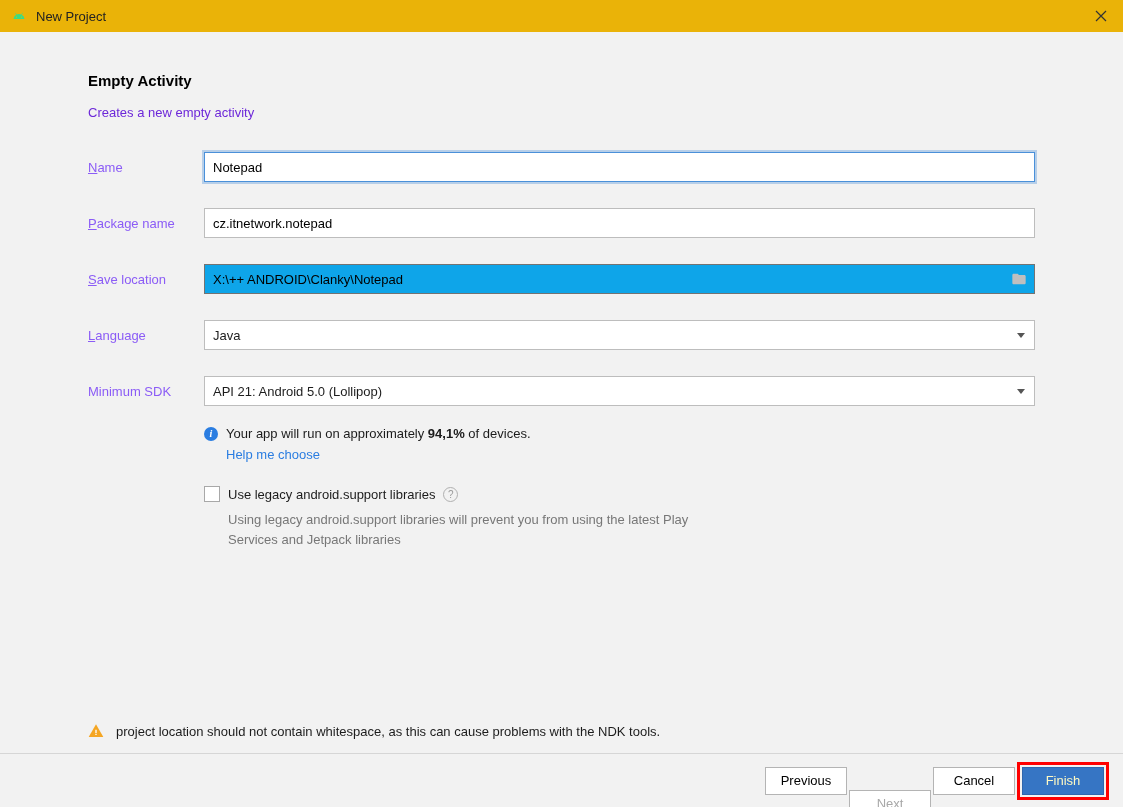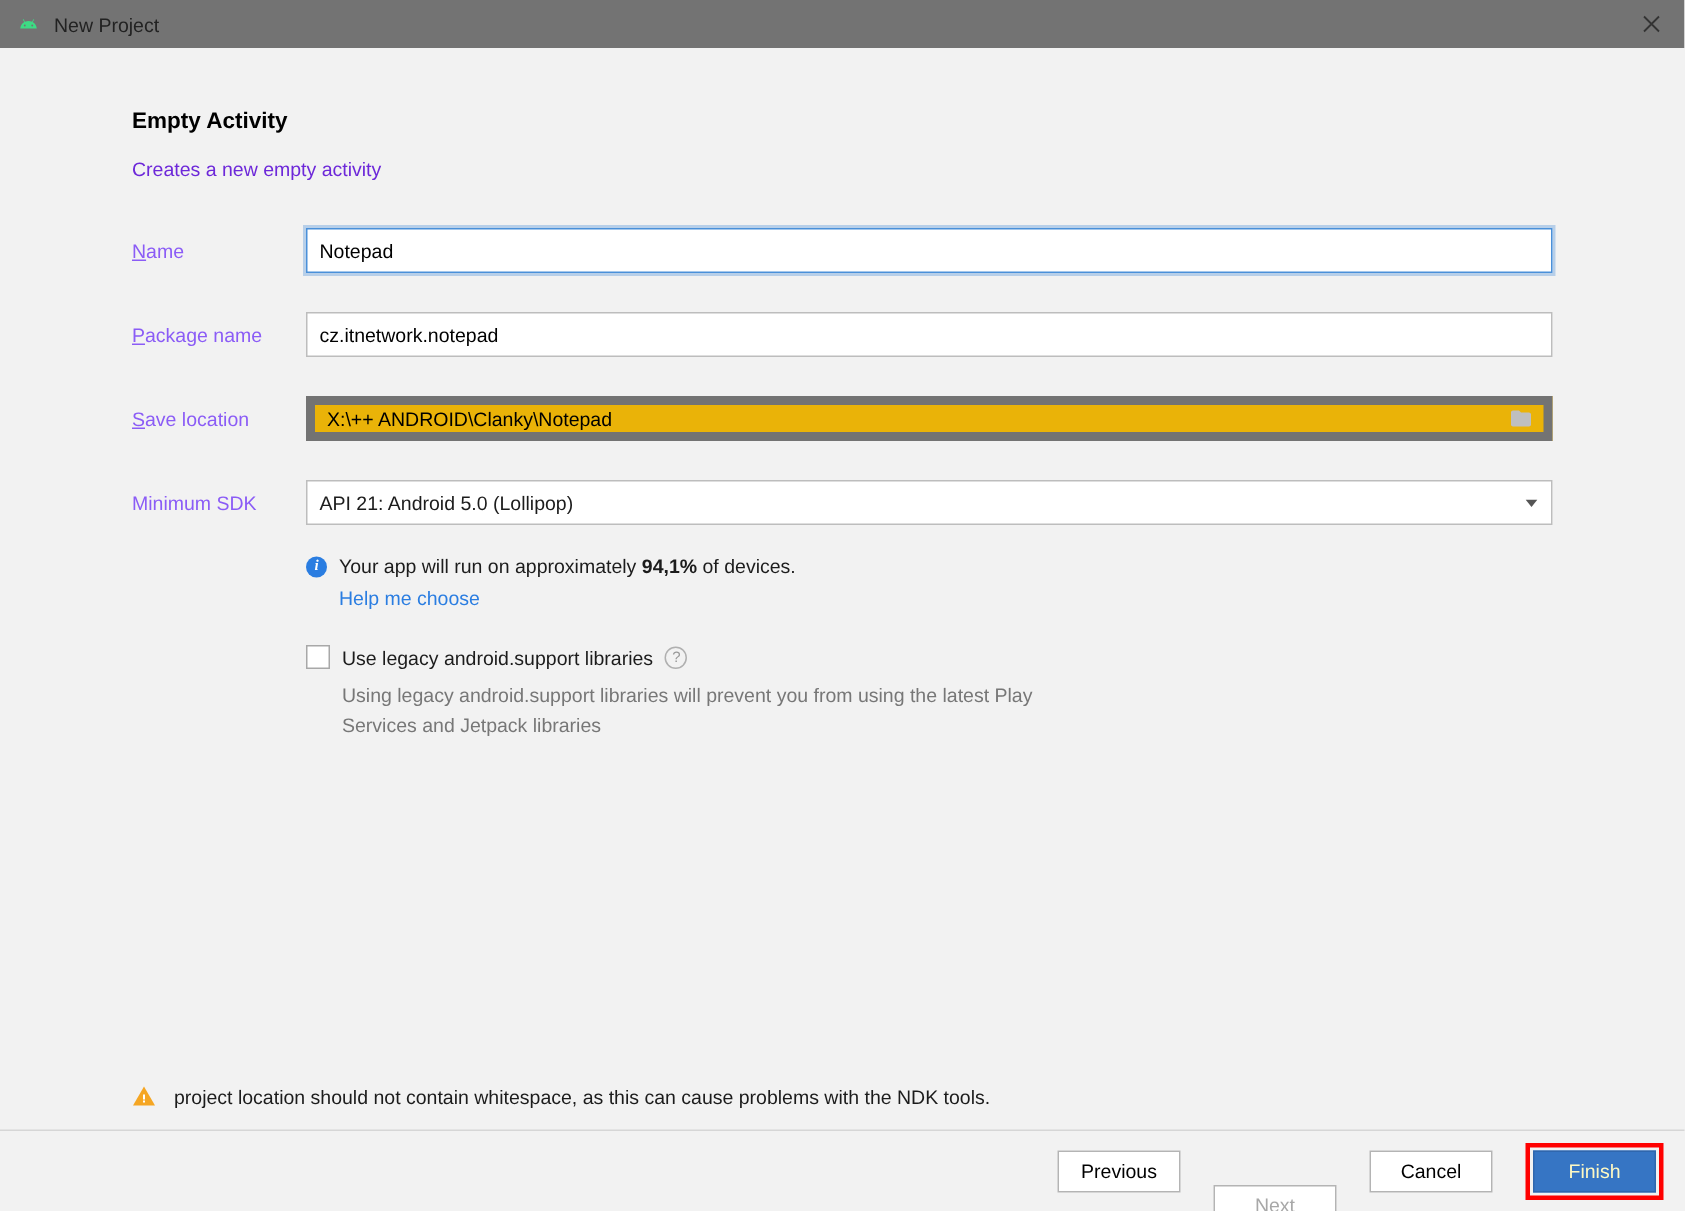--- a/index.html
+++ b/index.html
@@ -10,21 +10,21 @@
     font-size: 13px;
     color: #1c1c1c;
     background: #f2f2f2;
     overflow: hidden;
   }
   .titlebar {
     display: flex;
     align-items: center;
     height: 32px;
     padding: 0 10px;
-    background: #737373;
+    background: #eab308;
   }
   .titlebar .app-icon {
     width: 18px; height: 18px;
     display: flex; align-items: center; justify-content: center;
     margin-right: 8px;
   }
   .titlebar .title {
     flex: 1;
     font-size: 13px;
     color: #222;
@@ -76,22 +76,22 @@
   }
   .text-input.focused {
     border: 1px solid #4a90d9;
     box-shadow: 0 0 0 2px rgba(74,144,217,0.35);
   }
   .input-with-icon {
     flex: 1;
     display: flex;
     align-items: center;
     height: 30px;
-    border: 6px solid #737373;
-    background: #eab308;
+    border: 1px solid #737373;
+    background: #0ea5e9;
     padding-right: 6px;
   }
   .input-with-icon input {
     flex: 1;
     height: 100%;
     border: none;
     outline: none;
     padding: 4px 8px;
     font-size: 13px;
     font-family: inherit;
@@ -193,21 +193,21 @@
   }
   .footer {
     position: absolute;
     bottom: 0; left: 0; right: 0;
     height: 54px;
     border-top: 1px solid #d6d6d6;
     display: flex;
     align-items: center;
     justify-content: flex-end;
     padding: 0 14px;
-    gap: 22px;
+    gap: 2px;
     background: #f2f2f2;
   }
   .btn {
     height: 28px;
     min-width: 82px;
     padding: 0 14px;
     border: 1px solid #b4b4b4;
     background: #fff;
     font-size: 13px;
     cursor: pointer;
@@ -266,20 +266,31 @@
     <div class="input-with-icon">
       <input value="X:\++ ANDROID\Clanky\Notepad" style="">
       <span class="folder-icon">
         <svg viewBox="0 0 24 24" width="18" height="16">
             <path fill="#bfbfbf" d="M10 4H4c-1.1 0-2 .9-2 2v12c0 1.1.9 2 2 2h16c1.1 0 2-.9 2-2V8c0-1.1-.9-2-2-2h-8l-2-2z"></path>
           </svg>
       </span>
     </div>
   </div>
 
+  <div class="form-row">
+    <div class="form-label underline-first">Language</div>
+    <div class="select-box">
+      <span class="select-value">Java</span>
+      <span class="chevron">
+        <svg width="8" height="5" viewBox="0 0 8 5">
+            <path fill="#555" d="M0 0 L8 0 L4 5 Z"></path>
+          </svg>
+      </span>
+    </div>
+  </div>
 
   <div class="form-row">
     <div class="form-label">Minimum SDK</div>
     <div class="select-box">
       <span class="select-value">API 21: Android 5.0 (Lollipop)</span>
       <span class="chevron">
         <svg width="8" height="5" viewBox="0 0 8 5">
             <path fill="#555" d="M0 0 L8 0 L4 5 Z"></path>
           </svg>
       </span>

